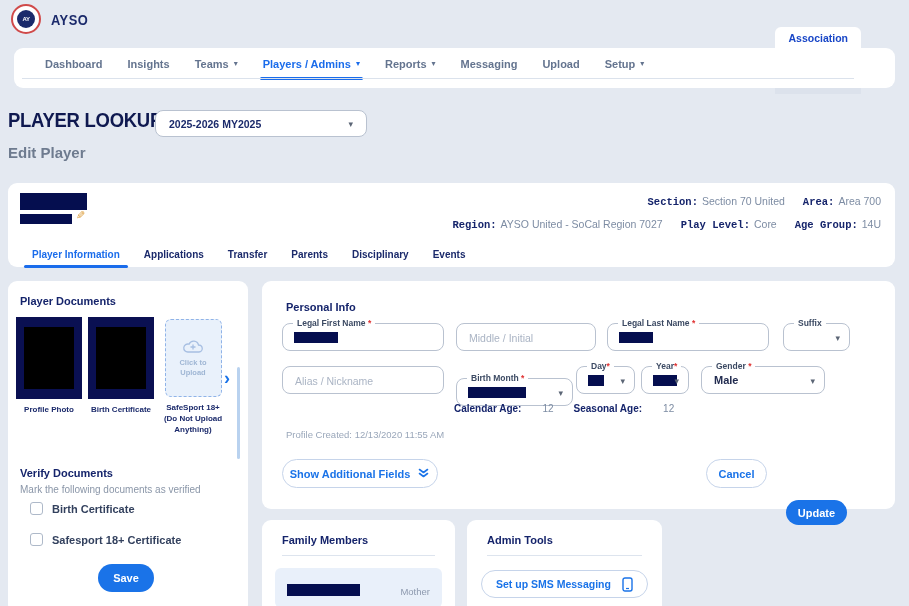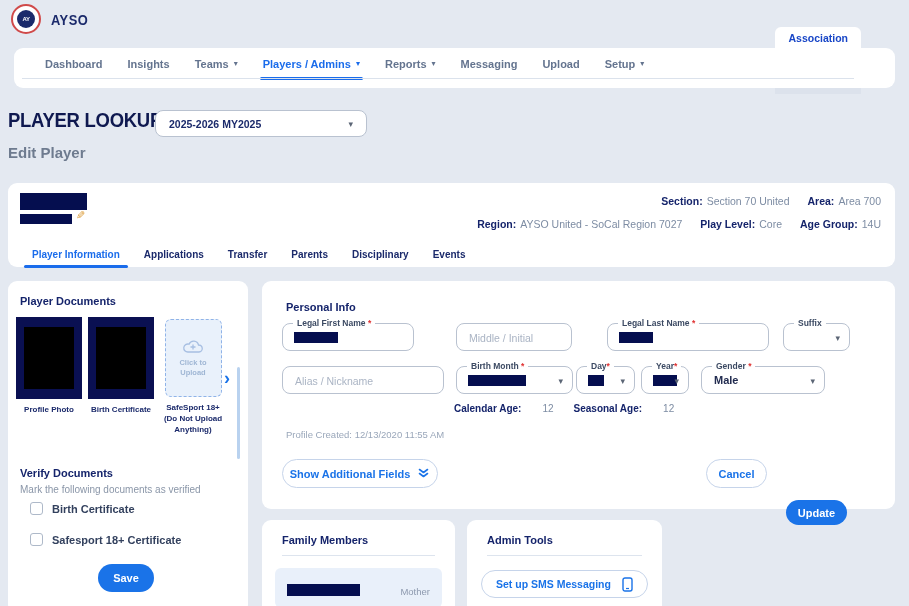--- a/index.html
+++ b/index.html
@@ -47,21 +47,21 @@
 
   
   #summary-card { left:8px; top:183px; width:887px; height:84px; }
   .redact { background:#050e4f; }
   #name-bar-1 { position:absolute; left:12px; top:10px; width:67px; height:17px; }
   #name-bar-2 { position:absolute; left:12px; top:31px; width:52px; height:10px; }
   #edit-pencil { position:absolute; left:68px; top:26px; font-size:11px; color:#dd9f3f;
           transform:scaleX(-1); cursor:pointer; }
   .info-row { position:absolute; right:14px; display:flex; gap:18px; font-size:10.5px; white-space:nowrap; }
   #info-row-1 { top:12px; } #info-row-2 { top:35px; }
-  .info-pair .lbl { font-weight:800; color:#15246b; }
+  .info-pair .lbl { font-weight:800; color:#15246b;font-family:Liberation Mono, monospace; }
   .info-pair .val { color:#7d8ca3; margin-left:4px; }
   #player-tabs { position:absolute; left:24px; top:60px; height:22px; display:flex; gap:24px; align-items:center; }
   .ptab { position:relative; height:100%; display:flex; align-items:center; font-size:10px; font-weight:700;
           color:#1b2a6b; cursor:pointer; white-space:nowrap; }
   .ptab.active { color:#1a6ceb; }
   .ptab-underline { position:absolute; left:-8px; right:-8px; bottom:-3px; height:3px; background:#1a6ceb;
           border-radius:2px; }
 
   
   #left-panel { left:8px; top:281px; width:240px; height:332px; }
@@ -272,40 +272,40 @@
       <div class="checkbox"></div>
       <div class="check-label">Safesport 18+ Certificate</div>
     </div>
 
     <div class="pill filled" id="save-btn">Save</div>
   </div>
 
   <div class="card" id="personal-panel">
     <div class="panel-h" id="personal-title">Personal Info</div>
 
-    <div class="field row1" style="left:20px; width:132px;">
+    <div class="field row1" style="left:20px; width:162px;">
       <span class="field-label"><span>Legal First Name</span> <span class="req">*</span></span>
       <div class="value-bar redact" style="width:44px;"></div>
     </div>
-    <div class="field row1" style="left:194px; width:116px;">
+    <div class="field row1" style="left:194px; width:140px;">
       <span class="placeholder">Middle / Initial</span>
     </div>
     <div class="field row1" style="left:345px; width:162px;">
       <span class="field-label"><span>Legal Last Name</span> <span class="req">*</span></span>
       <div class="value-bar redact" style="width:34px;"></div>
     </div>
     <div class="field row1" style="left:521px; width:67px;">
       <span class="field-label">Suffix</span>
       <span class="sel-chev">▾</span>
     </div>
 
     <div class="field row2" style="left:20px; width:162px;">
       <span class="placeholder">Alias / Nickname</span>
     </div>
-    <div class="field row2" style="left:194px; width:117px;">
+    <div class="field row2" style="left:194px; width:117px;margin-top:12px;">
       <span class="field-label"><span>Birth Month</span> <span class="req">*</span></span>
       <div class="value-bar redact" style="width:58px;"></div>
       <span class="sel-chev">▾</span>
     </div>
     <div class="field row2" style="left:314px; width:59px;">
       <span class="field-label"><span>Day</span><span class="req">*</span></span>
       <div class="value-bar redact" style="width:16px;"></div>
       <span class="sel-chev">▾</span>
     </div>
     <div class="field row2" style="left:379px; width:48px;">

